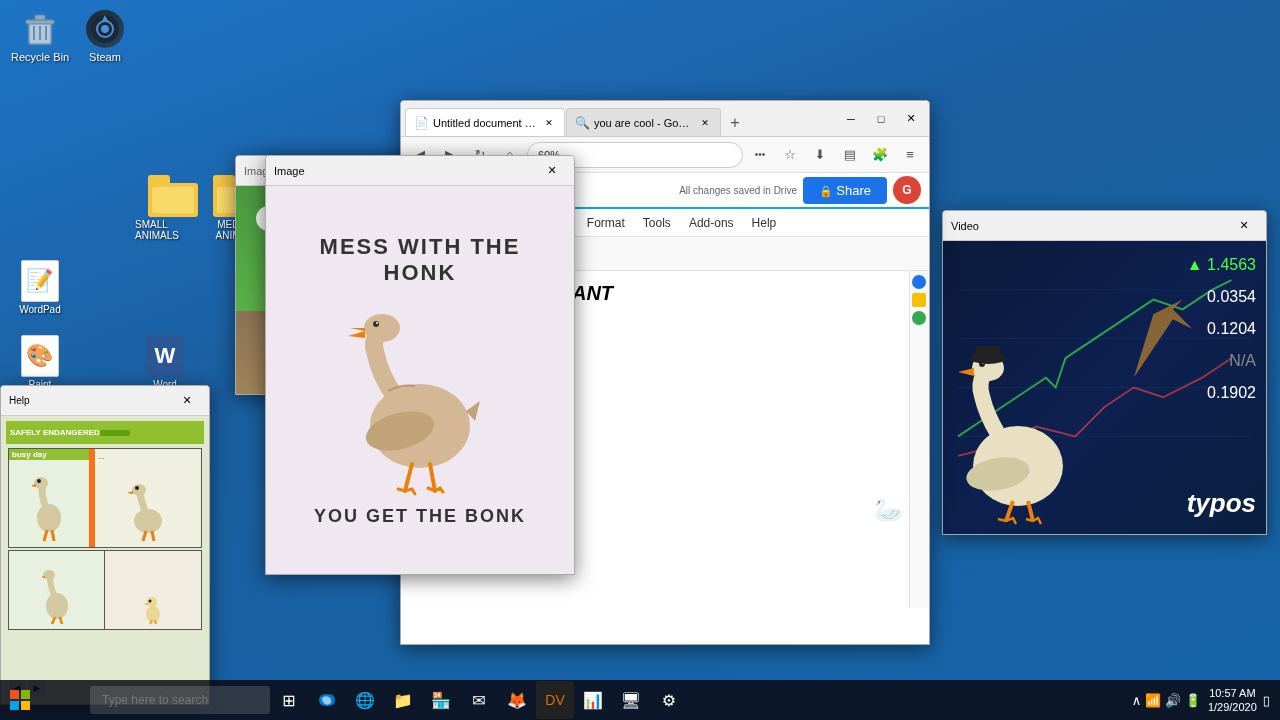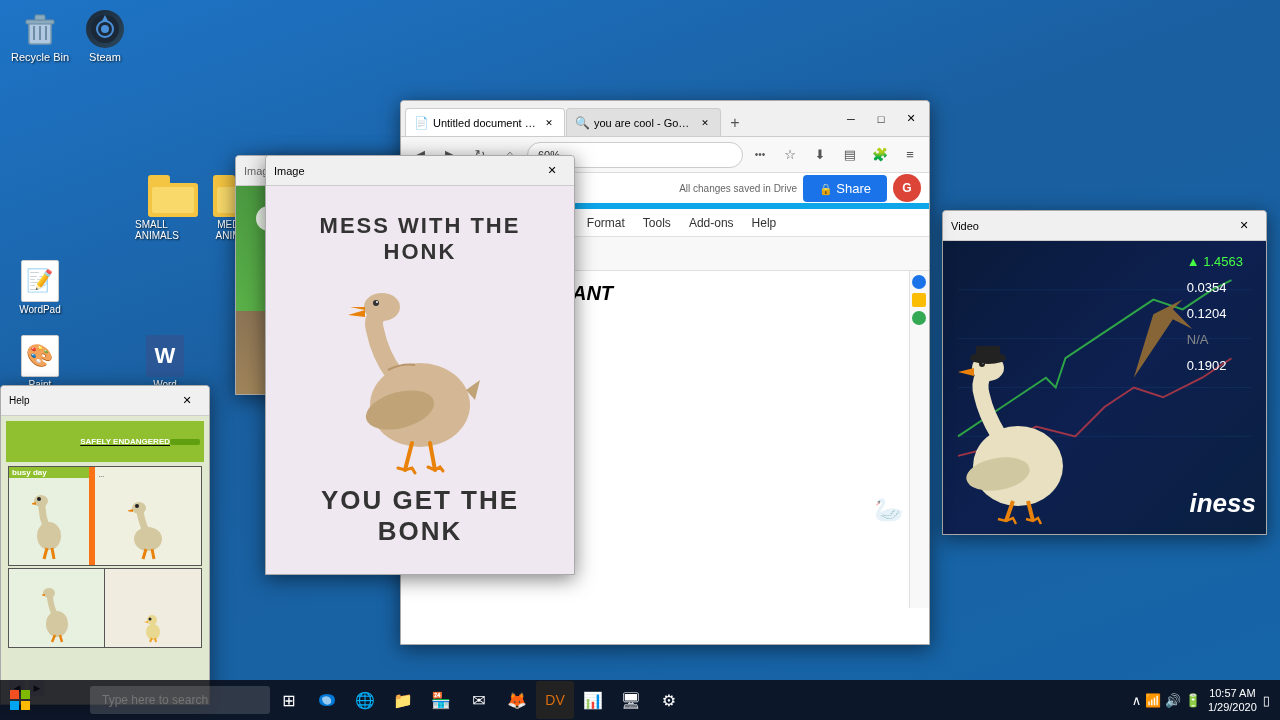--- a/index.html
+++ b/index.html
@@ -272,21 +272,21 @@
       letter-spacing: 2px;
       color: #333;
       text-align: center;
       margin-bottom: 10px;
     }
     .goose-svg {
       width: 160px;
       height: 200px;
     }
     .meme-text-bottom {
-      font-size: 26px;
+      font-size: 18px;
       font-weight: 900;
       letter-spacing: 2px;
       color: #333;
       text-align: center;
       margin-top: 10px;
     }
 
     
     .comic-window {
       top: 385px;
@@ -548,21 +548,21 @@
   </div>
 
   <div class="window comic-window" style="z-index:5;">
     <div class="window-titlebar">
       <span style="font-size:10px;">Help</span>
       <div class="window-controls">
         <button class="win-btn close">✕</button>
       </div>
     </div>
     <div class="comic-content">
-      <div style="background:#90c030;padding:16px 4px;display:flex;justify-content:flex-end;align-items:center;text-decoration:underline;">
+      <div style="background:#90c030;padding:7px 4px;display:flex;justify-content:flex-start;align-items:center;">
         <span style="font-size:8px;font-weight:bold;color:white;">SAFELY ENDANGERED</span>
         <div style="width:30px;height:6px;background:#60a010;border-radius:2px;"></div>
       </div>
 
       <div style="display:flex;margin:4px 2px 2px 2px;border:1px solid #555;height:100px;overflow:hidden;">
         <div style="width:45%;border-right:6px solid #f97316;background:#e8f0e0;display:flex;flex-direction:column;">
           <div style="background:#90c030;padding:1px 3px;font-size:8px;font-weight:bold;color:white;">busy day</div>
 
           <div style="flex:1;display:flex;align-items:flex-end;justify-content:center;padding-bottom:4px;">
             <svg width="35" height="70" viewBox="0 0 35 70">
@@ -657,21 +657,21 @@
       <button class="toolbar-btn" style="font-size:10px;">•••</button>
       <button class="toolbar-btn">☆</button>
       <button class="toolbar-btn">⬇</button>
       <button class="toolbar-btn">▤</button>
       <button class="toolbar-btn">🧩</button>
       <button class="toolbar-btn">≡</button>
     </div>
 
     <div class="browser-content">
 
-      <div style="height:36px;background:white;display:flex;align-items:center;padding:0 8px;gap:6px;border-bottom:6px solid #0ea5e9;">
+      <div style="height:36px;background:white;display:flex;align-items:center;padding:0 8px;gap:6px;border-bottom:2px solid #0ea5e9;">
         <div style="width:24px;height:24px;background:#4285f4;border-radius:2px;display:flex;align-items:center;justify-content:center;color:white;font-size:14px;font-weight:bold;">≡</div>
         <span style="font-size:16px;color:#333;flex:1;">Untitled .</span>
         <span style="font-size:10px;color:#666;">All changes saved in Drive</span>
         <button class="gdocs-share-btn">
           <span style="font-size:11px;">🔒</span>
           <span>Share</span>
         </button>
         <div style="width:28px;height:28px;border-radius:50%;background:#db4437;display:flex;align-items:center;justify-content:center;color:white;font-size:12px;font-weight:bold;cursor:pointer;">G</div>
       </div>
 
@@ -768,29 +768,29 @@
           <ellipse cx="40" cy="12" rx="18" ry="6" fill="#222"></ellipse>
           <rect x="28" y="0" width="24" height="12" fill="#222" rx="2"></rect>
 
           <line x1="65" y1="155" x2="58" y2="175" stroke="#e8820a" stroke-width="4"></line>
           <line x1="80" y1="155" x2="85" y2="175" stroke="#e8820a" stroke-width="4"></line>
 
           <path d="M50 173 L58 175 L65 172 L68 178" stroke="#e8820a" stroke-width="2.5" fill="none"></path>
           <path d="M78 173 L85 175 L90 172 L93 178" stroke="#e8820a" stroke-width="2.5" fill="none"></path>
         </svg>
 
-        <div style="position:absolute;top:8px;right:23px;text-align:left;line-height:2;font-size:13px;">
+        <div style="position:absolute;top:8px;right:10px;text-align:right;line-height:2;font-size:16px;">
           <div style="color:#44ff44;">▲ 1.4563</div>
           <div style="color:white;">0.0354</div>
           <div style="color:white;">0.1204</div>
           <div style="color:#888;">N/A</div>
           <div style="color:white;">0.1902</div>
         </div>
 
-        <div style="position:absolute;bottom:15px;right:10px;color:white;font-size:26px;font-weight:bold;font-style:italic;">iness</div>
+        <div style="position:absolute;bottom:15px;right:10px;color:white;font-size:26px;font-weight:bold;font-style:italic;">typos</div>
       </div>
     </div>
   </div>
 
   <div class="taskbar">
 
     <div style="width:40px;height:40px;display:flex;align-items:center;justify-content:center;cursor:pointer;">
       <svg width="22" height="22" viewBox="0 0 22 22">
         <rect x="1" y="1" width="9" height="9" fill="#f25022"></rect>
         <rect x="12" y="1" width="9" height="9" fill="#7fba00"></rect>

